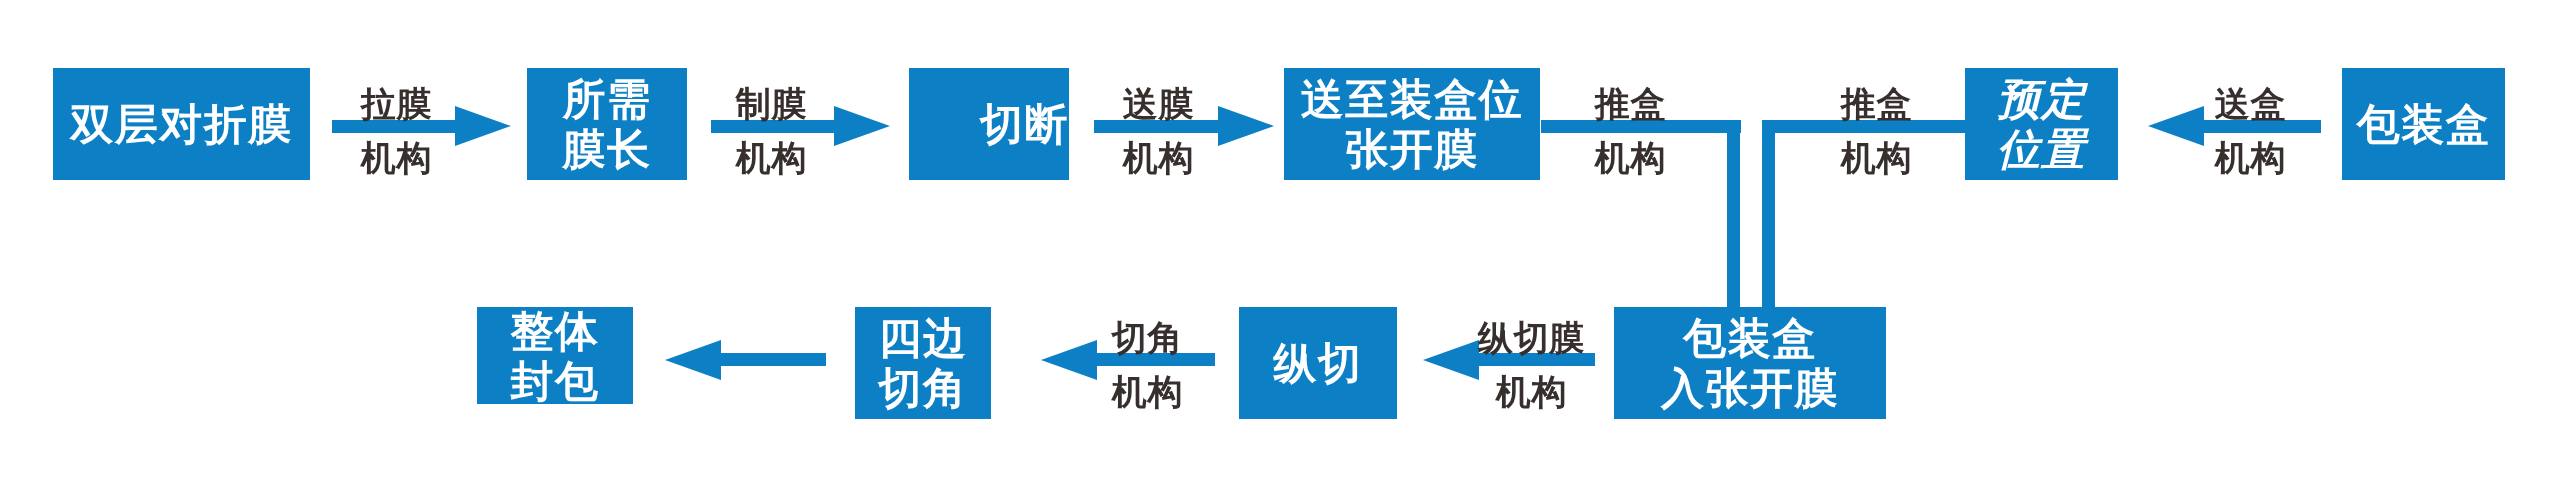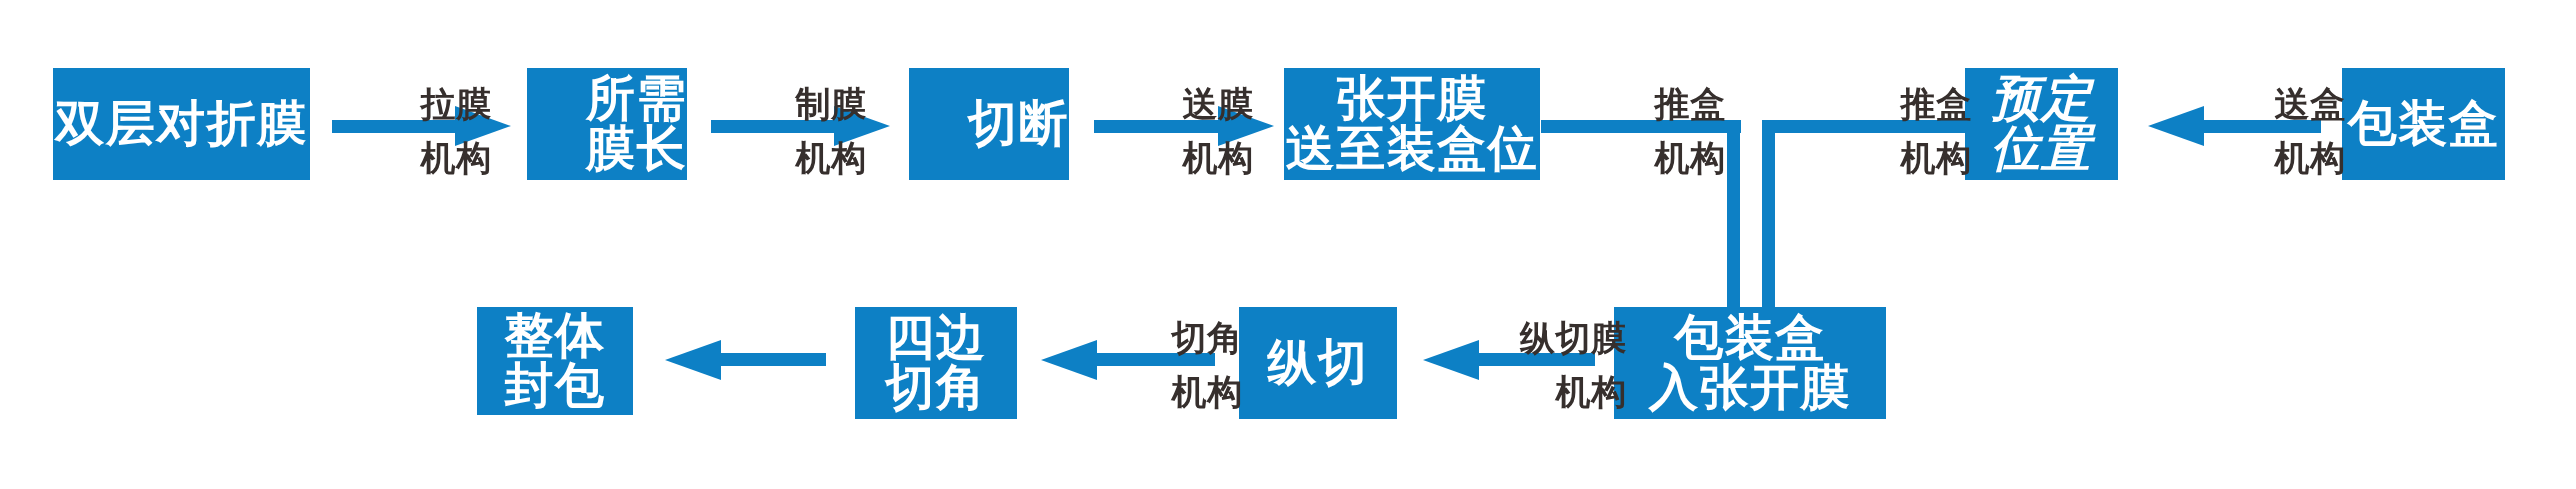--- a/index.html
+++ b/index.html
@@ -14,32 +14,32 @@
   .box {
     position: absolute;
     background: var(--accent, #0d80c5);
     color: var(--box-text, #ffffff);
     display: flex;
     flex-direction: column;
     align-items: center;
     justify-content: center;
     text-align: center;
     font-weight: bold;
-    font-size: 49px;
+    font-size: 43px;
     line-height: 50px;
     letter-spacing: 1.5px;
   }
   .lbl {
     position: absolute;
     width: 191px;
     color: var(--label-text, #362f2d);
     font-weight: bold;
     font-size: 35px;
     line-height: 54px;
-    text-align: right;
+    text-align: center;
     letter-spacing: 0.7px;
   }
   .shaft {
     position: absolute;
     height: 13.2px;
     background: var(--accent, #0d80c5);
   }
   .conn {
     position: absolute;
     background: var(--accent, #0d80c5);
@@ -61,58 +61,58 @@
 </style>
 </head>
 <body>
 
 <div class="canvas">
 
   <div class="box" style="left:53px; top:68px; width:257px; height:112px;">
     <span>双层对折膜</span>
   </div>
 
-  <div class="box" style="left:527px; top:68px; width:160px; height:112px;align-items:flex-end;">
+  <div class="box" style="left:527px; top:68px; width:160px; height:112px;">
     <span>所需</span>
     <span>膜长</span>
   </div>
 
   <div class="box" style="left:909px; top:68px; width:160px; height:112px;align-items:flex-end;">
     <span>切断</span>
   </div>
 
   <div class="box" style="left:1284px; top:68px; width:256px; height:112px;">
+    <span>送至装盒位</span>
     <span>张开膜</span>
-    <span>送至装盒位</span>
   </div>
 
   <div class="box" style="left:1965px; top:68px; width:153px; height:112px;font-style:italic;">
     <span>预定</span>
     <span>位置</span>
   </div>
 
   <div class="box" style="left:2342px; top:68px; width:163px; height:112px;">
     <span>包装盒</span>
   </div>
 
   <div class="box" style="left:1614px; top:307px; width:272px; height:112px;">
     <span>包装盒</span>
     <span>入张开膜</span>
   </div>
 
   <div class="box" style="left:1239px; top:307px; width:158px; height:112px;">
     <span>纵切</span>
   </div>
 
-  <div class="box" style="left:855px; top:307px; width:162px; height:112px;">
+  <div class="box" style="left:855px; top:307px; width:136px; height:112px;">
     <span>四边</span>
     <span>切角</span>
   </div>
 
-  <div class="box" style="left:477px; top:307px; width:156px; height:108px;">
+  <div class="box" style="left:477px; top:307px; width:156px; height:97px;">
     <span>整体</span>
     <span>封包</span>
   </div>
 
   <div class="shaft" style="left:332px; top:120px; width:126px;"></div>
   <div class="head-r" style="left:455px; top:106px;"></div>
 
   <div class="shaft" style="left:711px; top:120px; width:126px;"></div>
   <div class="head-r" style="left:834px; top:106px;"></div>
 

